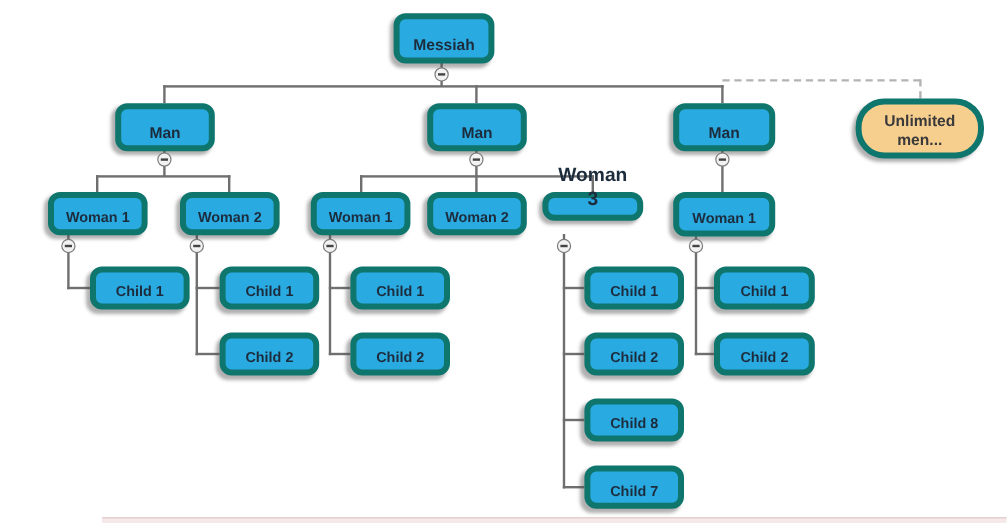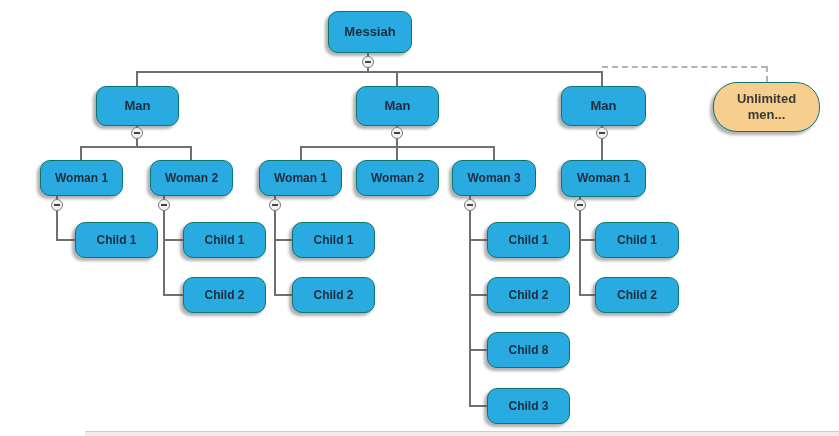--- a/index.html
+++ b/index.html
@@ -6,24 +6,24 @@
   #stage{
     position:relative;
     width:839px;height:436px;
     overflow:hidden;
     background:#ffffff;
     font-family:"Liberation Sans", sans-serif;
   }
   .node{
     position:absolute;
     box-sizing:border-box;
-    display:flex;align-items:center;justify-content:center;
+    display:flex;align-items:flex-end;justify-content:center;
     text-align:center;
     border-radius:10px;
-    border:1px solid #0f766e;
+    border:5px solid #0f766e;
     font-weight:bold;
     color:#1d2c3c;
     box-shadow:-3px 3px 3px rgba(80,80,80,0.45);
     cursor:pointer;
     line-height:1.25;
     padding:2px 4px;
   }
   .node.blue{ background:#29ABE2; }
   .node.tan{ background:#F6CF8F; border-radius:12px; color:#3a3a3a;}
   .seg{ position:absolute; background:#6f6f6f; z-index:1;}
@@ -138,21 +138,21 @@
       </div>
       <div class="node blue" style="left: 150px; top: 160px; width: 83px; height: 36px; font-size: 12px;">
         <span>Woman 2</span>
       </div>
       <div class="node blue" style="left: 259px; top: 160px; width: 83px; height: 36px; font-size: 12px;">
         <span>Woman 1</span>
       </div>
       <div class="node blue" style="left: 356px; top: 160px; width: 83px; height: 36px; font-size: 12px;">
         <span>Woman 2</span>
       </div>
-      <div class="node blue" style="left: 452px; top: 160px; width: 84px; height: 36px; font-size: 12px;">
+      <div class="node blue" style="left: 452px; top: 160px; width: 84px; height: 24px; font-size: 16px;">
         <span>Woman 3</span>
       </div>
       <div class="node blue" style="left: 561px; top: 160px; width: 85px; height: 37px; font-size: 12px;">
         <span>Woman 1</span>
       </div>
       <div class="node blue" style="left: 75px; top: 222px; width: 83px; height: 36px; font-size: 12px;">
         <span>Child 1</span>
       </div>
       <div class="node blue" style="left: 183px; top: 222px; width: 83px; height: 36px; font-size: 12px;">
         <span>Child 1</span>
@@ -169,21 +169,21 @@
       <div class="node blue" style="left: 487px; top: 222px; width: 83px; height: 36px; font-size: 12px;">
         <span>Child 1</span>
       </div>
       <div class="node blue" style="left: 487px; top: 277px; width: 83px; height: 36px; font-size: 12px;">
         <span>Child 2</span>
       </div>
       <div class="node blue" style="left: 487px; top: 332px; width: 83px; height: 36px; font-size: 12px;">
         <span>Child 8</span>
       </div>
       <div class="node blue" style="left: 487px; top: 388px; width: 83px; height: 36px; font-size: 12px;">
-        <span>Child 3</span>
+        <span>Child 7</span>
       </div>
       <div class="node blue" style="left: 595px; top: 222px; width: 84px; height: 36px; font-size: 12px;">
         <span>Child 1</span>
       </div>
       <div class="node blue" style="left: 595px; top: 277px; width: 84px; height: 36px; font-size: 12px;">
         <span>Child 2</span>
       </div>
     </div>
 </div>
 

